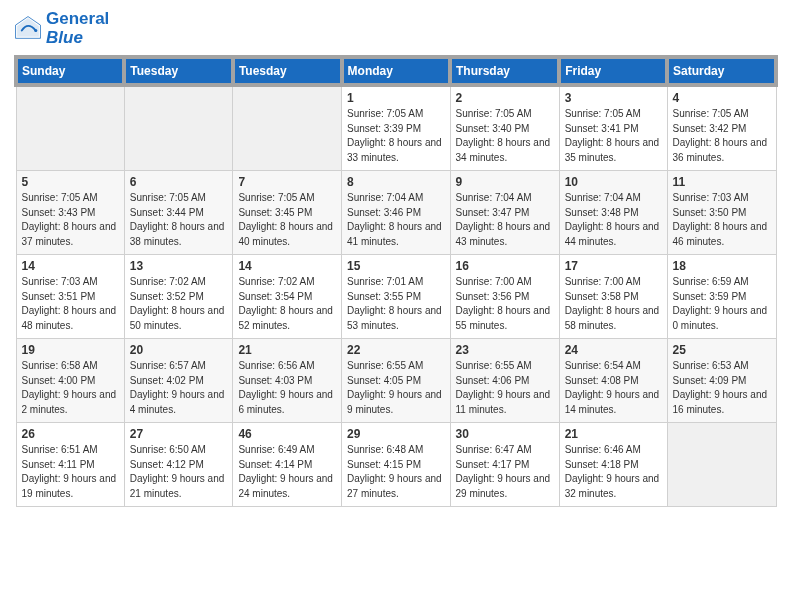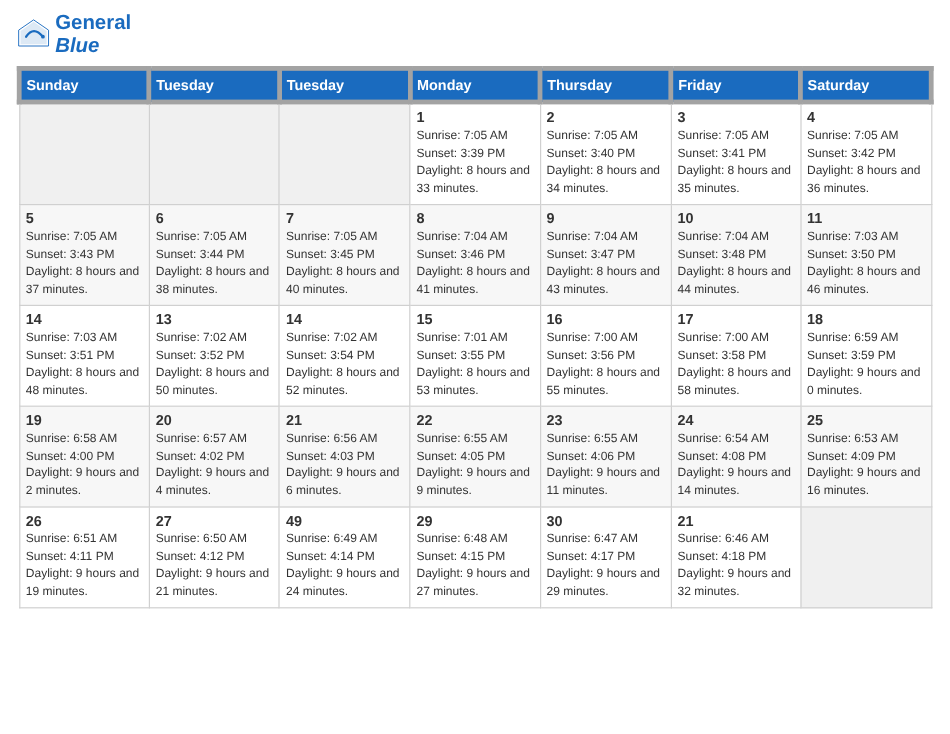--- a/index.html
+++ b/index.html
@@ -230,21 +230,21 @@
         <tr>
           <td>
             <span class="day-num">26</span>
             <div class="day-info">Sunrise: 6:51 AM<br>Sunset: 4:11 PM<br>Daylight: 9 hours and 19 minutes.</div>
           </td>
           <td>
             <span class="day-num">27</span>
             <div class="day-info">Sunrise: 6:50 AM<br>Sunset: 4:12 PM<br>Daylight: 9 hours and 21 minutes.</div>
           </td>
           <td>
-            <span class="day-num">49</span>
+            <span class="day-num">46</span>
             <div class="day-info">Sunrise: 6:49 AM<br>Sunset: 4:14 PM<br>Daylight: 9 hours and 24 minutes.</div>
           </td>
           <td>
             <span class="day-num">29</span>
             <div class="day-info">Sunrise: 6:48 AM<br>Sunset: 4:15 PM<br>Daylight: 9 hours and 27 minutes.</div>
           </td>
           <td>
             <span class="day-num">30</span>
             <div class="day-info">Sunrise: 6:47 AM<br>Sunset: 4:17 PM<br>Daylight: 9 hours and 29 minutes.</div>
           </td>

